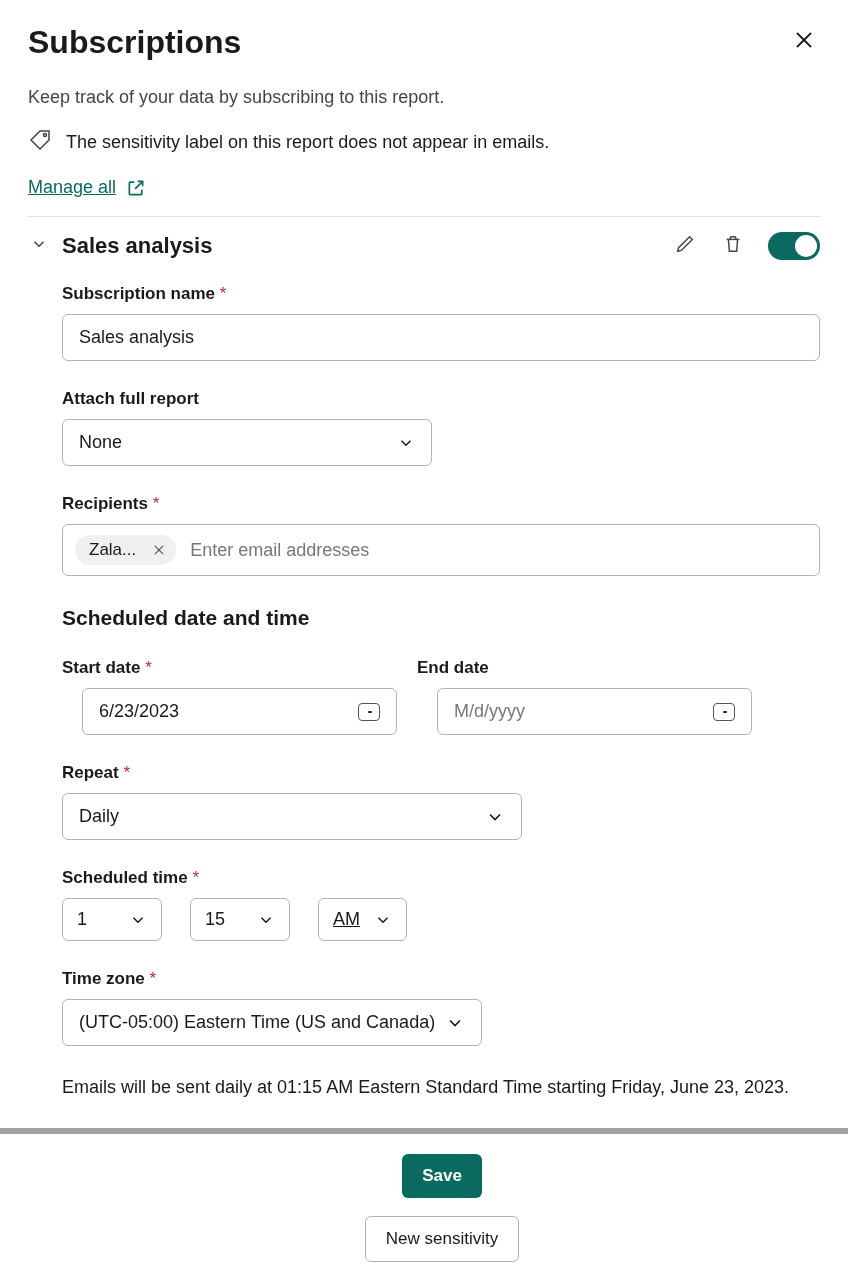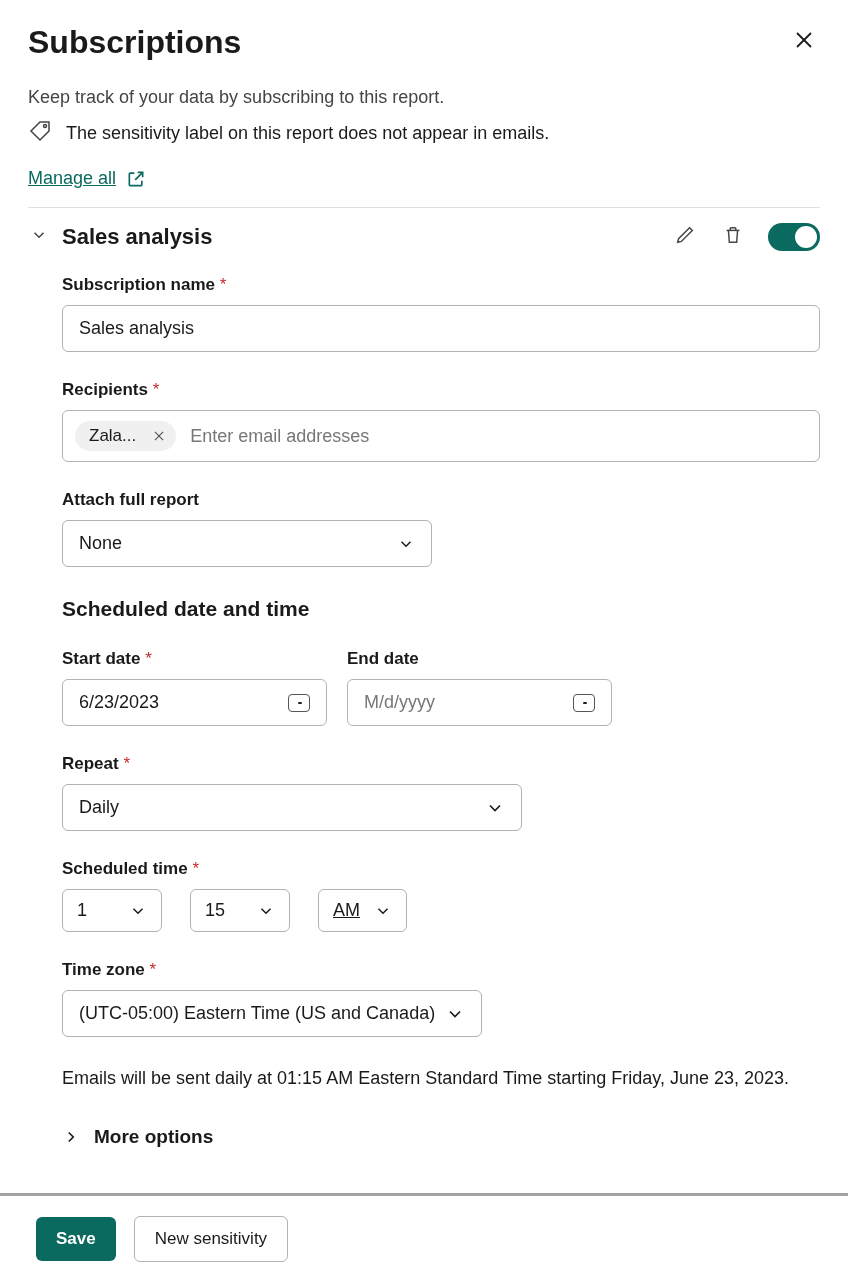--- a/index.html
+++ b/index.html
@@ -20,21 +20,21 @@
     padding: 24px 28px 1px 28px;
     flex: 1;
     overflow: auto;
   }
   .header-row { display: flex; align-items: flex-start; justify-content: space-between; }
   h1 { font-size: 32px; font-weight: 700; }
   .close-x { background: none; border: none; cursor: pointer; padding: 4px; color: #1a1a1a; }
   .subtitle { margin-top: 26px; font-size: 18px; color: #454545; }
   .sensitivity-row {
     display: flex; align-items: center; gap: 14px;
-    margin-top: 11px; font-size: 18px; color: #1a1a1a;
+    margin-top: 20px; font-size: 18px; color: #1a1a1a;
   }
   .tag-icon { color: #444; }
   .manage-link {
     display: inline-flex; align-items: center; gap: 10px;
     margin-top: 20px; color: #0b6a5f; font-size: 18px; font-weight: 500;
     text-decoration: underline; cursor: pointer;
   }
   .manage-link svg { stroke: #0b6a5f; }
   hr.sep { border: none; border-top: 1px solid #e0e0e0; margin: 18px 0 0 0; }
 
@@ -83,43 +83,43 @@
     border: none; outline: none; font-size: 18px; flex: 1; min-width: 200px;
     font-family: inherit; color: #1a1a1a;
   }
   .recip-input::placeholder { color: #777; }
 
   .w-attach { width: 370px; }
   .h2 { font-size: 21px; font-weight: 800; margin-top: 30px; }
 
   .date-row { display: flex; gap: 20px; margin-top: 28px; }
   .date-col { display: flex; flex-direction: column; }
-  .date-col .fake-date { width: 265px; }
+  .date-col .fake-date { width: 315px; margin-left: 20px; }
   .placeholder { color: #777; }
   .cal-icon-box { display:inline-flex; border:1px solid #555; border-radius:4px; width: 22px; height: 18px; align-items:center; justify-content:center;}
   .cal-icon-box span { font-size: 8px; letter-spacing: -2px; line-height:1; }
 
   .w-repeat { width: 460px; }
   .time-row { display: flex; gap: 28px; }
   .fake-select.small { width: 100px; padding: 10px 14px; }
   .fake-select.small2 { width: 89px; padding: 10px 14px; text-decoration: underline; }
   .w-tz { width: 420px; }
   .summary { margin-top: 28px; font-size: 18px; color: #1a1a1a; line-height: 1.5; }
 
   .more-options {
     display: inline-flex; align-items: center; gap: 14px;
     margin-top: 34px; cursor: pointer;
   }
   .more-options span { font-size: 19px; font-weight: 700; }
 
   .footer {
-    border-top: 3px solid #a3a3a3;
+    border-top: 6px solid #a3a3a3;
     padding: 20px 0 20px 36px;
     display: flex; gap: 18px; align-items: center;
-    position: absolute; bottom: 0; left: 0; right: 0; background: #fff;
+    position: absolute; bottom: 0; left: 0; right: 0; background: #fff; flex-direction: column;
   }
   .btn-primary {
     background: #0b6a5f; color: #fff; border: none; border-radius: 6px;
     padding: 12px 20px; font-size: 17px; font-weight: 600; cursor: pointer;
   }
   .btn-secondary {
     background: #fff; color: #1a1a1a; border: 1px solid #b3b3b3; border-radius: 6px;
     padding: 12px 20px; font-size: 17px; font-weight: 500; cursor: pointer;
   }
   .chev { display: inline-flex; }
@@ -190,49 +190,49 @@
 
     <div class="form-area">
       <div class="field field-top">
         <label class="field-label">
           <span>Subscription name</span> <span class="req">*</span>
         </label>
         <input type="text" value="Sales analysis" style="">
       </div>
 
       <div class="field">
+        <label class="field-label">Attach full report</label>
+        <div class="fake-select w-attach">
+          <span>None</span>
+          <span class="chev">
+              <svg width="18" height="18" viewBox="0 0 24 24" fill="none" stroke="currentColor" stroke-width="2">
+                <polyline points="6 9 12 15 18 9"></polyline>
+              </svg>
+            </span>
+        </div>
+      </div>
+
+      <div class="field">
         <label class="field-label">
           <span>Recipients</span> <span class="req">*</span>
         </label>
         <div class="recipients">
           <span class="chip">
             <span>Zala...</span>
             <span class="chip-x">
               <svg width="14" height="14" viewBox="0 0 24 24" fill="none" stroke="currentColor" stroke-width="2">
                   <line x1="5" y1="5" x2="19" y2="19"></line>
                   <line x1="19" y1="5" x2="5" y2="19"></line>
                 </svg>
             </span>
           </span>
           <input class="recip-input" placeholder="Enter email addresses" style="">
         </div>
       </div>
 
-      <div class="field">
-        <label class="field-label">Attach full report</label>
-        <div class="fake-select w-attach">
-          <span>None</span>
-          <span class="chev">
-              <svg width="18" height="18" viewBox="0 0 24 24" fill="none" stroke="currentColor" stroke-width="2">
-                <polyline points="6 9 12 15 18 9"></polyline>
-              </svg>
-            </span>
-        </div>
-      </div>
-
       <div class="h2">Scheduled date and time</div>
 
       <div class="date-row">
         <div class="date-col">
           <label class="field-label">
             <span>Start date</span> <span class="req">*</span>
           </label>
           <div class="fake-date">
             <span>6/23/2023</span>
             <span class="cal-icon-box">

